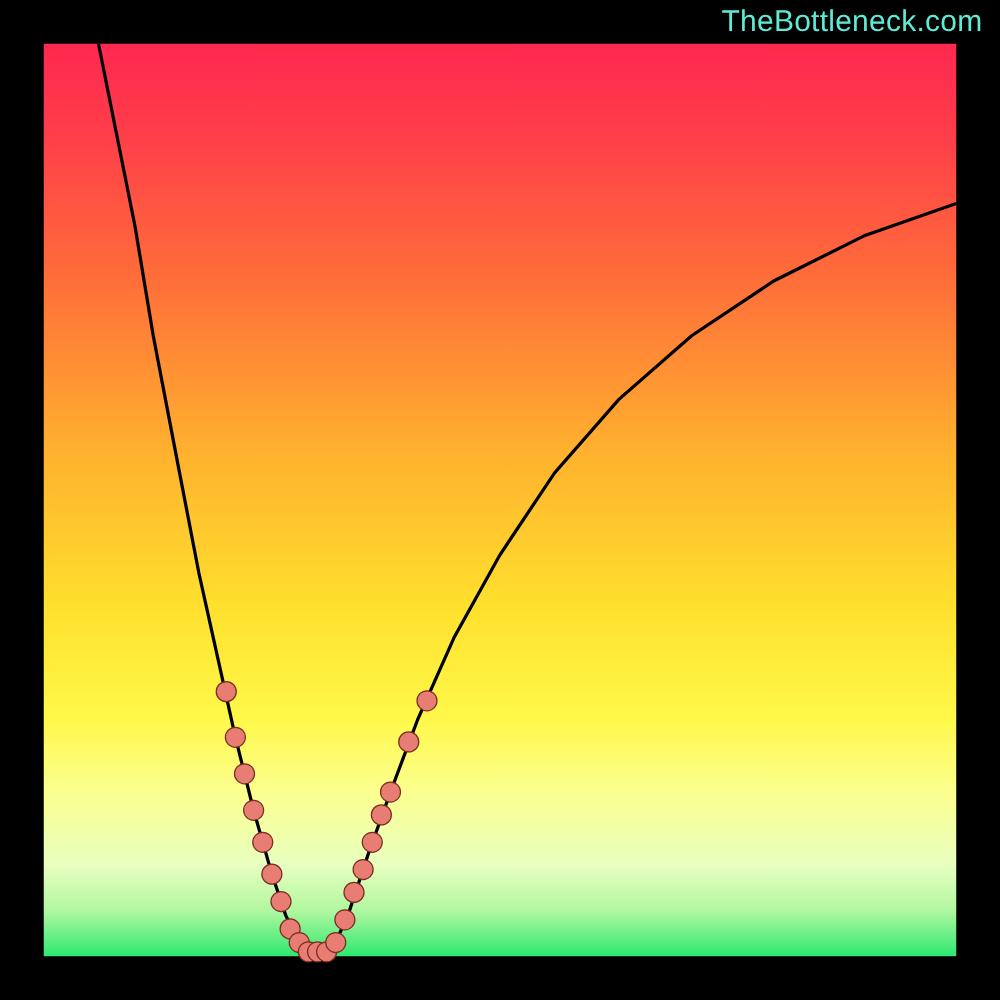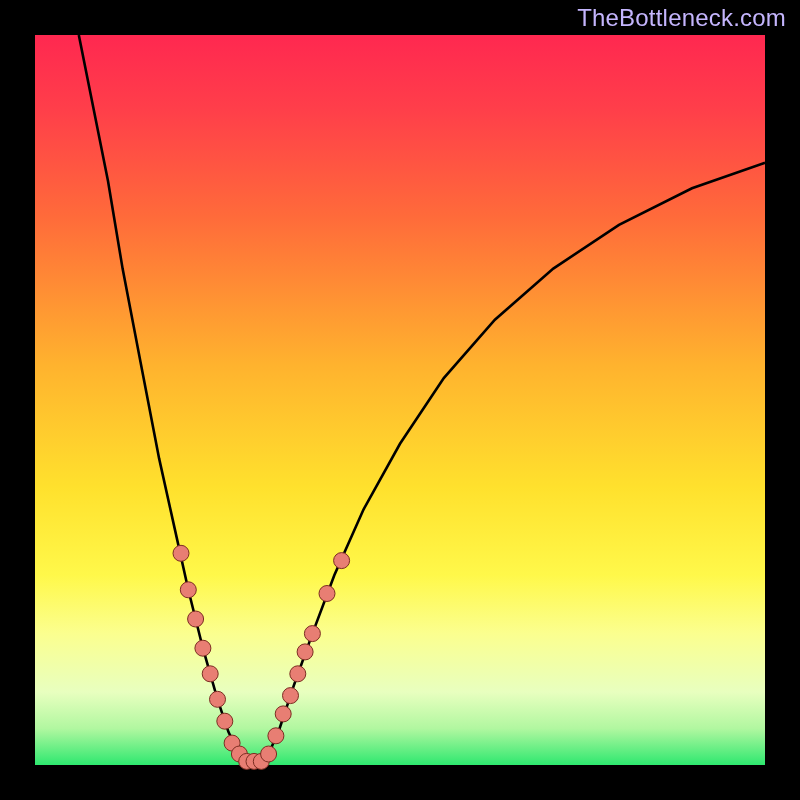--- a/index.html
+++ b/index.html
@@ -34,21 +34,21 @@
       #fff84a 74%,
       #fbff8f 82%,
       #e8ffbf 90%,
       #b1f7a0 95%,
       #2ee86f 100%);
   }
   .watermark {
     position: absolute;
     top: 4px;
     right: 14px;
-    color: #c4b5fd;
+    color: #5eead4;
     font-size: 24px;
     font-weight: 500;
     letter-spacing: 0.2px;
     user-select: none;
   }
   svg.curve {
     position: absolute;
     top: 0;
     left: 0;
     width: 730px;

